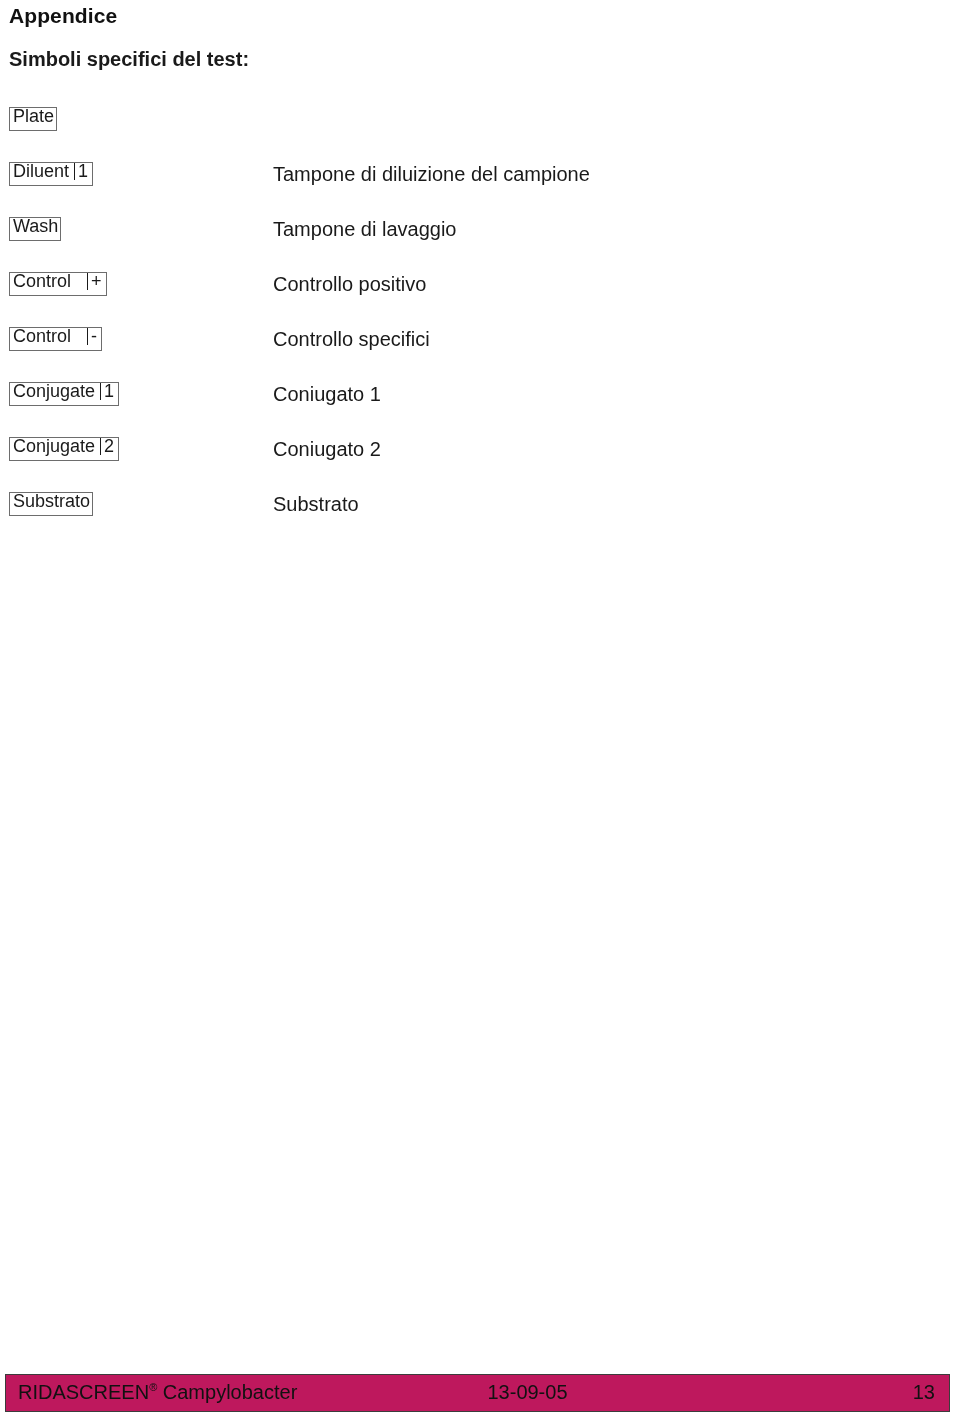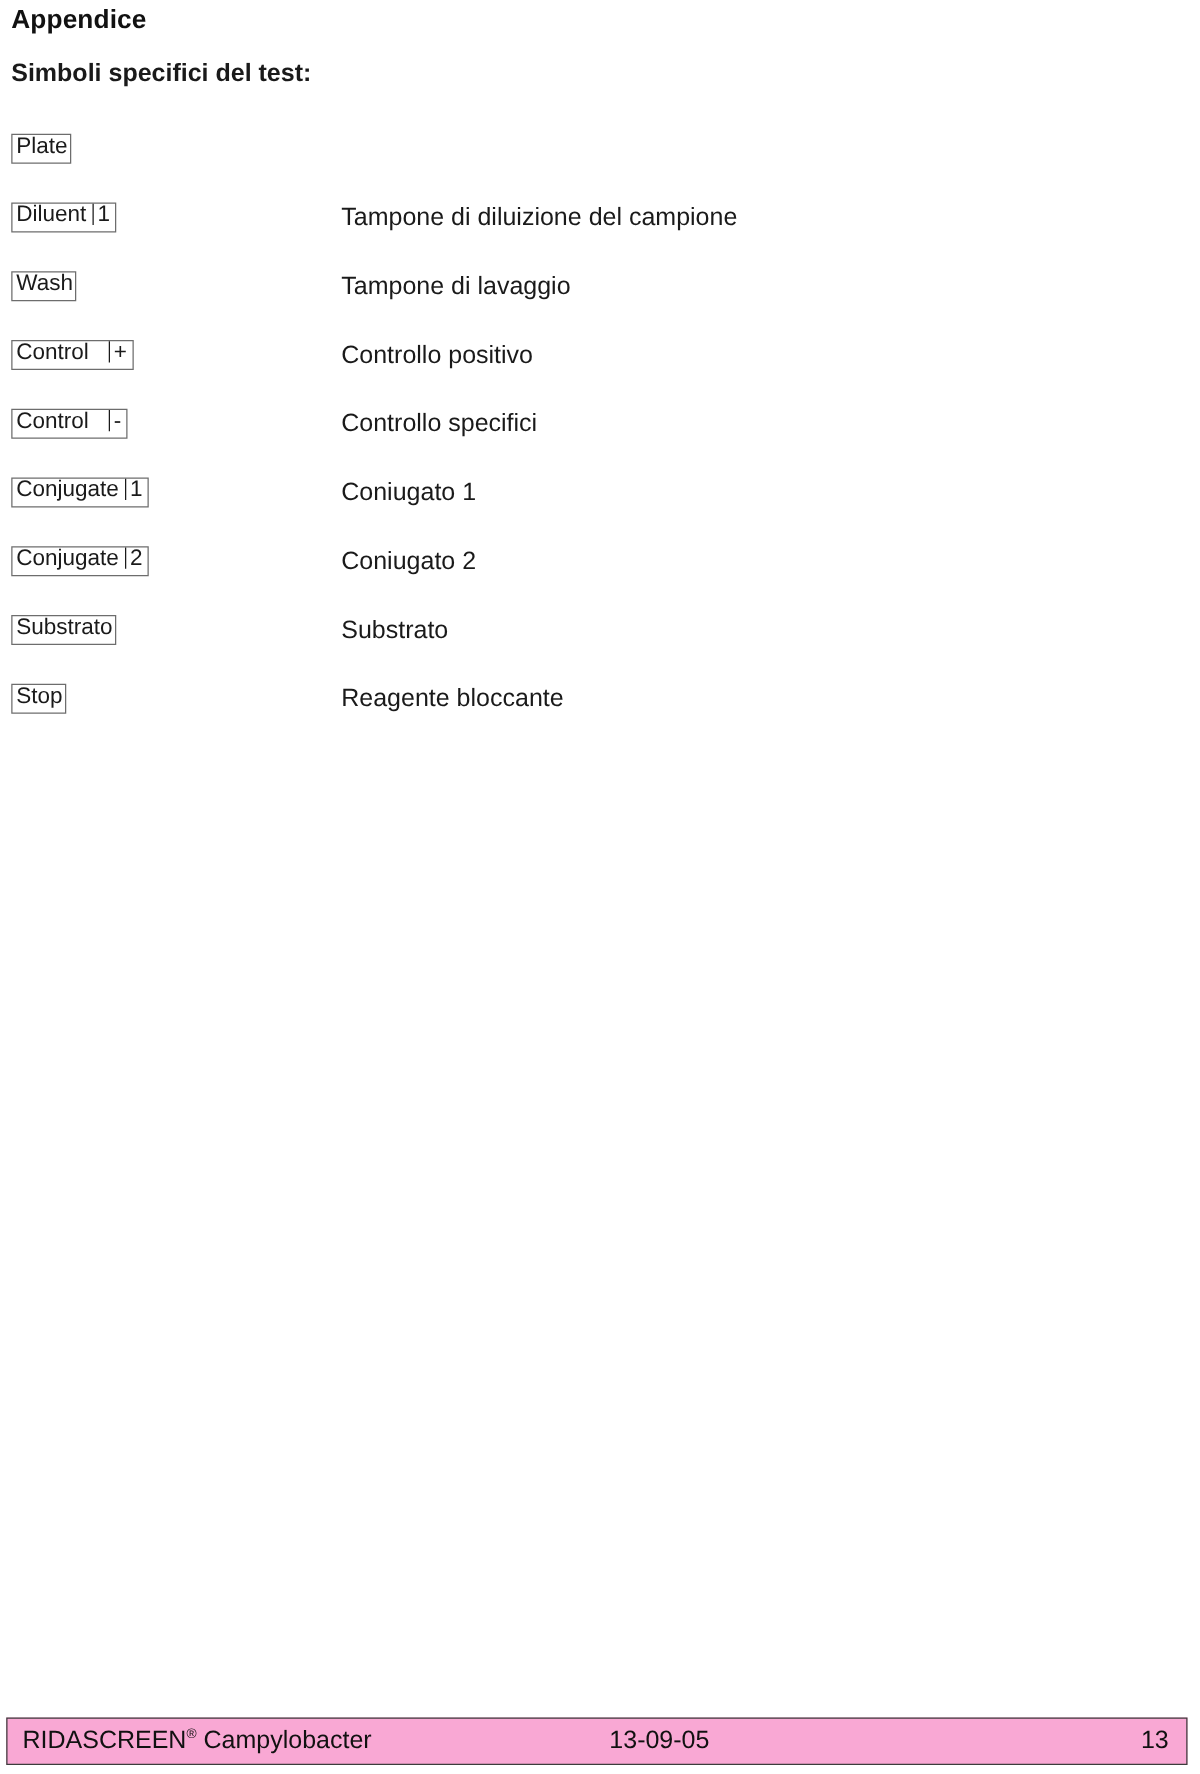--- a/index.html
+++ b/index.html
@@ -112,21 +112,21 @@
 
   
   .footer {
     position: absolute;
     left: 5px;
     top: 1374px;
     width: 945px;
     height: 38px;
     box-sizing: border-box;
     border: 1px solid #3c3c3c;
-    background: #f9a8d4;
+    background: #be185d;
   }
   .footer-inner {
     position: relative;
     width: 100%;
     height: 100%;
   }
   .footer-left {
     position: absolute;
     left: 12px;
     top: 6px;
@@ -242,28 +242,20 @@
 
     <div class="symbol-row">
       <div class="symbol-cell">
         <span class="symbol-box">
           <span class="sym-word">Substrato</span>
         </span>
       </div>
       <div class="desc-cell">Substrato</div>
     </div>
 
-    <div class="symbol-row">
-      <div class="symbol-cell">
-        <span class="symbol-box">
-          <span class="sym-word">Stop</span>
-        </span>
-      </div>
-      <div class="desc-cell">Reagente bloccante</div>
-    </div>
 
   </div>
 
   <div class="footer">
     <div class="footer-inner">
       <div class="footer-left"><span>RIDASCREEN</span><sup>®</sup><span> Campylobacter</span></div>
       <div class="footer-center">13-09-05</div>
       <div class="footer-right">13</div>
     </div>
   </div>

